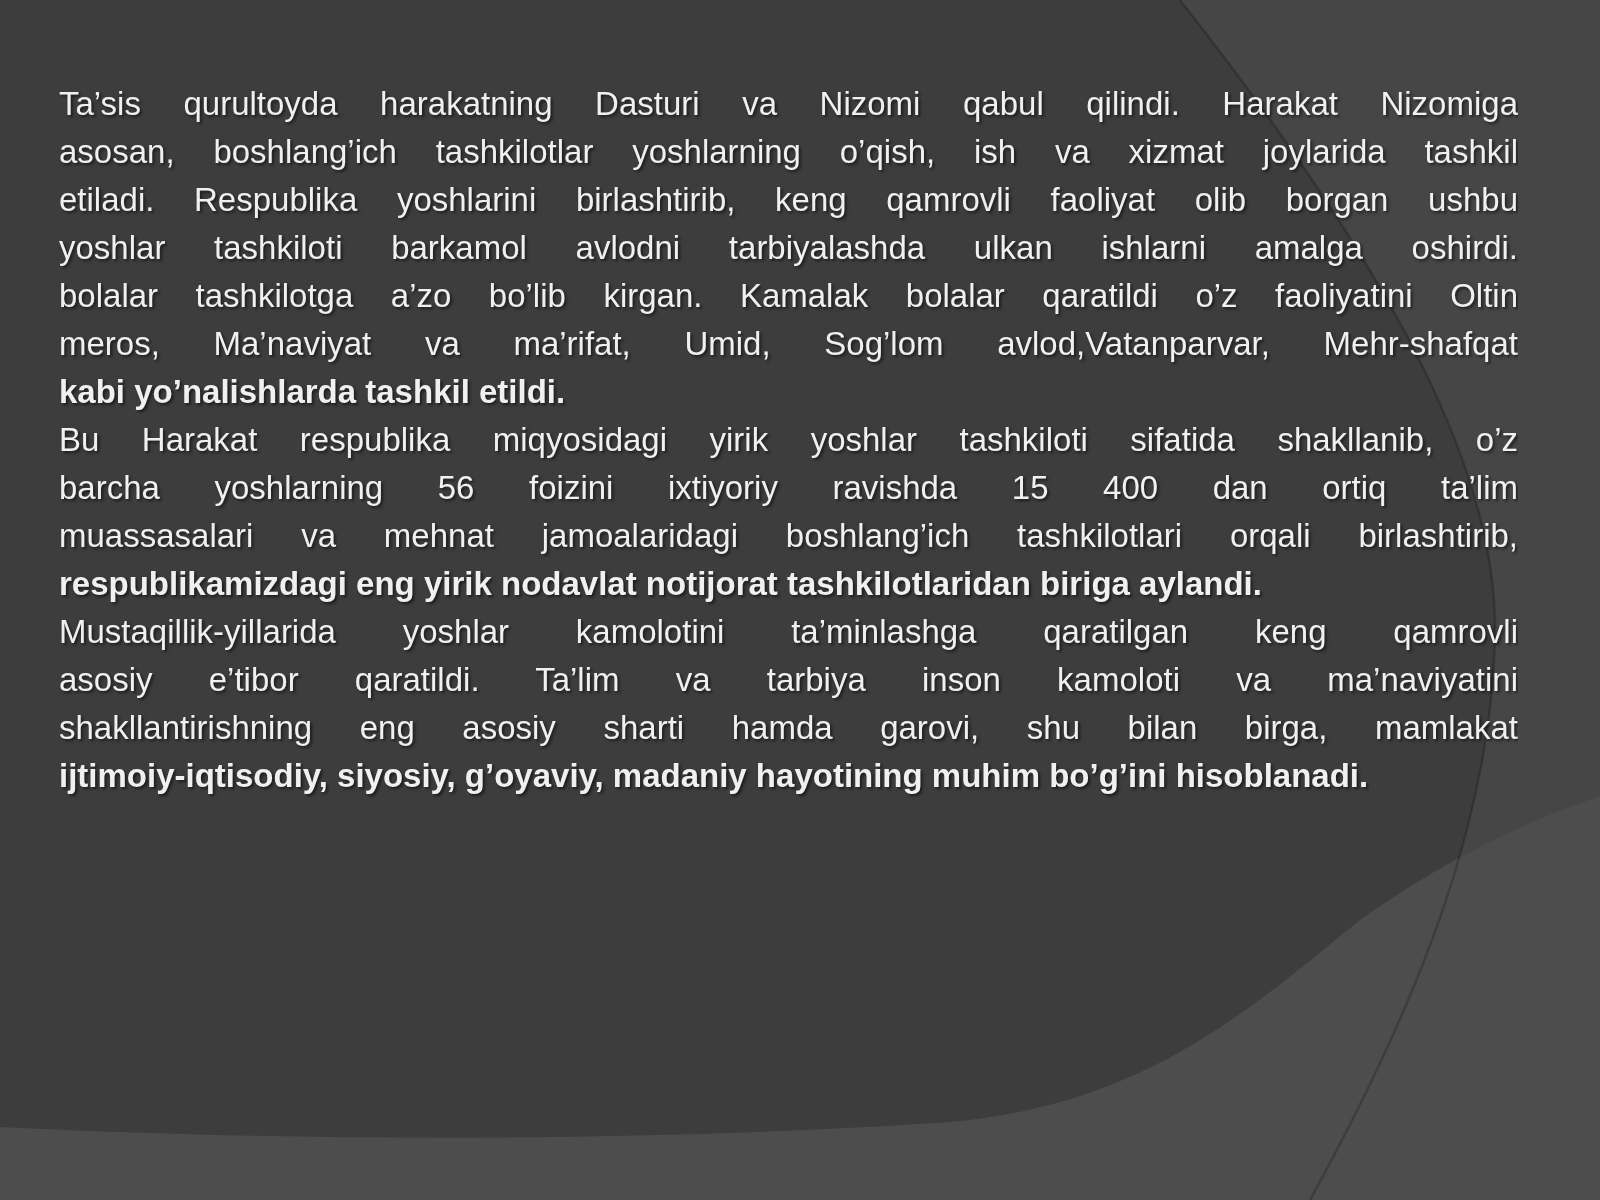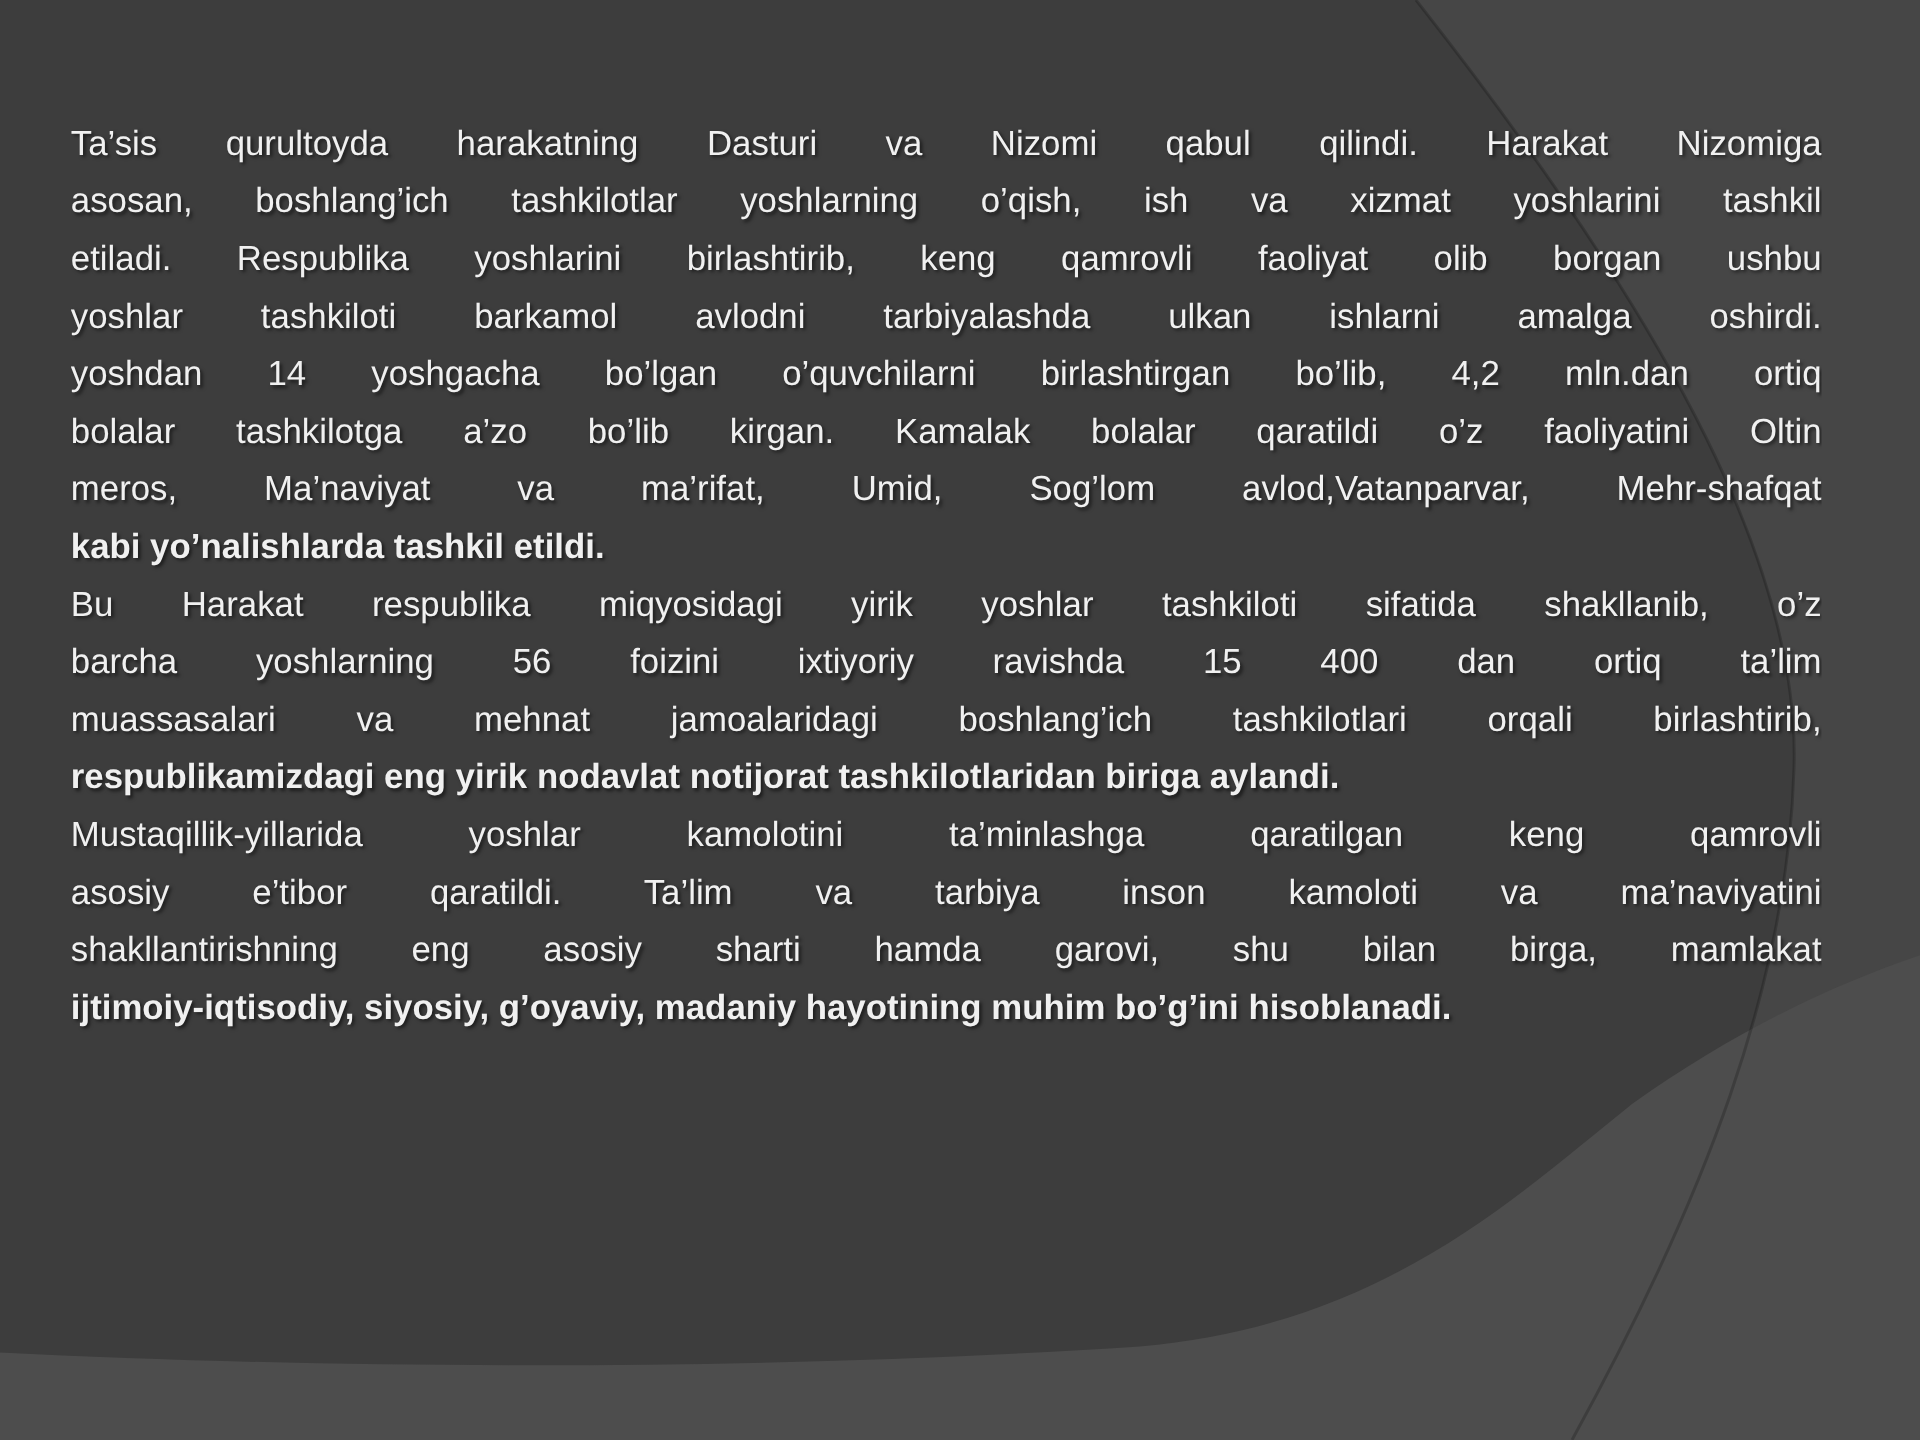--- a/index.html
+++ b/index.html
@@ -27,23 +27,23 @@
   .bg-right  { fill: var(--overlay-right, #464646); }
   .bg-bottom { fill: var(--overlay-bottom, #4d4d4d); }
   .bg-seam {
     fill: none;
     stroke: rgba(0,0,0,0.20);
     stroke-width: 2.5;
   }
   .text-block {
     position: absolute;
     left: 59px;
-    top: 96px;
+    top: 80px;
     width: 1459px;
-    font-size: 29px;
+    font-size: 33px;
     line-height: 48px;
     color: var(--text-color, #f0f0f0);
     text-shadow: 2px 2px 3px rgba(0,0,0,0.55);
   }
   .paragraph { margin: 0; }
   .line {
     text-align: justify;
     text-align-last: justify;
     white-space: normal;
     height: 48px;
@@ -61,24 +61,23 @@
   <svg class="bg" viewBox="0 0 1600 1200" aria-hidden="true">
     <rect class="bg-base" x="0" y="0" width="1600" height="1200"></rect>
     <path class="bg-right" d="M1180,0 C1400,280 1500,480 1495,640 C1490,820 1420,1000 1310,1200 L1600,1200 L1600,0 Z"></path>
     <path class="bg-bottom" d="M0,1127 C300,1142 650,1142 950,1122 C1150,1105 1260,1000 1360,920 C1450,856 1530,820 1600,796 L1600,1200 L0,1200 Z"></path>
     <path class="bg-seam" d="M1180,0 C1400,280 1500,480 1495,640 C1490,820 1420,1000 1310,1200"></path>
   </svg>
 
   <div class="text-block">
       <div class="paragraph">
         <div class="line">Ta’sis qurultoyda harakatning Dasturi va Nizomi qabul qilindi. Harakat Nizomiga</div>
-        <div class="line">asosan, boshlang’ich tashkilotlar yoshlarning o’qish, ish va xizmat yoshlarini tashkil</div>
+        <div class="line">asosan, boshlang’ich tashkilotlar yoshlarning o’qish, ish va xizmat joylarida tashkil</div>
         <div class="line">etiladi. Respublika yoshlarini birlashtirib, keng qamrovli faoliyat olib borgan ushbu</div>
         <div class="line">yoshlar tashkiloti barkamol avlodni tarbiyalashda ulkan ishlarni amalga oshirdi.</div>
-        <div class="line">yoshdan 14 yoshgacha bo’lgan o’quvchilarni birlashtirgan bo’lib, 4,2 mln.dan ortiq</div>
         <div class="line">bolalar tashkilotga a’zo bo’lib kirgan. Kamalak bolalar qaratildi o’z faoliyatini Oltin</div>
         <div class="line">meros, Ma’naviyat va ma’rifat, Umid, Sog’lom avlod,Vatanparvar, Mehr-shafqat</div>
         <div class="line last">kabi yo’nalishlarda tashkil etildi.</div>
       </div>
       <div class="paragraph">
         <div class="line">Bu Harakat respublika miqyosidagi yirik yoshlar tashkiloti sifatida shakllanib, o’z</div>
         <div class="line">barcha yoshlarning 56 foizini ixtiyoriy ravishda 15 400 dan ortiq ta’lim</div>
         <div class="line">muassasalari va mehnat jamoalaridagi boshlang’ich tashkilotlari orqali birlashtirib,</div>
         <div class="line last">respublikamizdagi eng yirik nodavlat notijorat tashkilotlaridan biriga aylandi.</div>
       </div>

